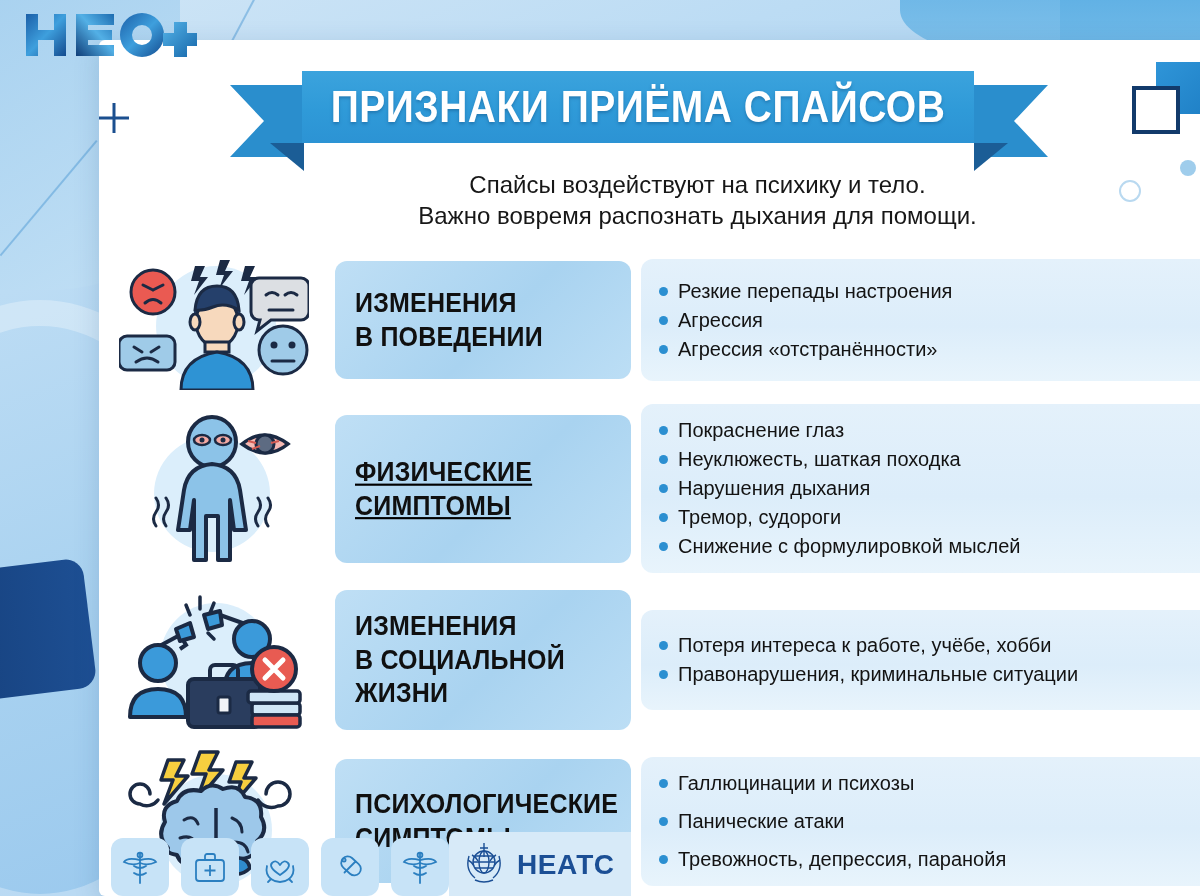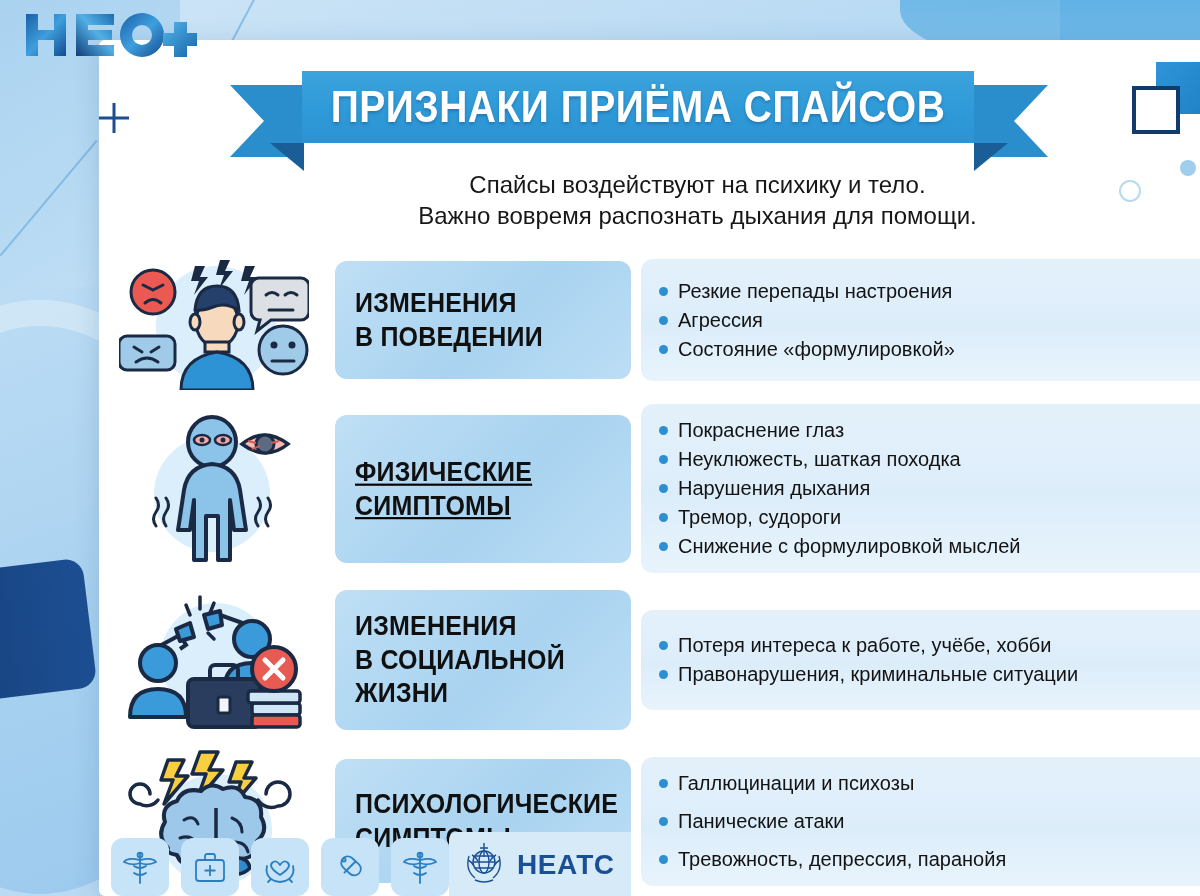--- a/index.html
+++ b/index.html
@@ -330,21 +330,21 @@
         <div class="bullet">
             <span class="dot"></span>
             <span>Резкие перепады настроения</span>
           </div>
         <div class="bullet">
             <span class="dot"></span>
             <span>Агрессия</span>
           </div>
         <div class="bullet">
             <span class="dot"></span>
-            <span>Состояние «формулировкой»</span>
+            <span>Агрессия «отстранённости»</span>
           </div>
       </div>
     </div>
 
     <div class="row row-2">
       <div class="row-icon">
         <svg width="180" height="150" viewBox="0 0 180 150">
           <circle cx="88" cy="80" r="58" fill="#dbeefb"></circle>
 
           <g fill="#8cc3e8" stroke="#1b2a44" stroke-width="4" stroke-linejoin="round" stroke-linecap="round">

